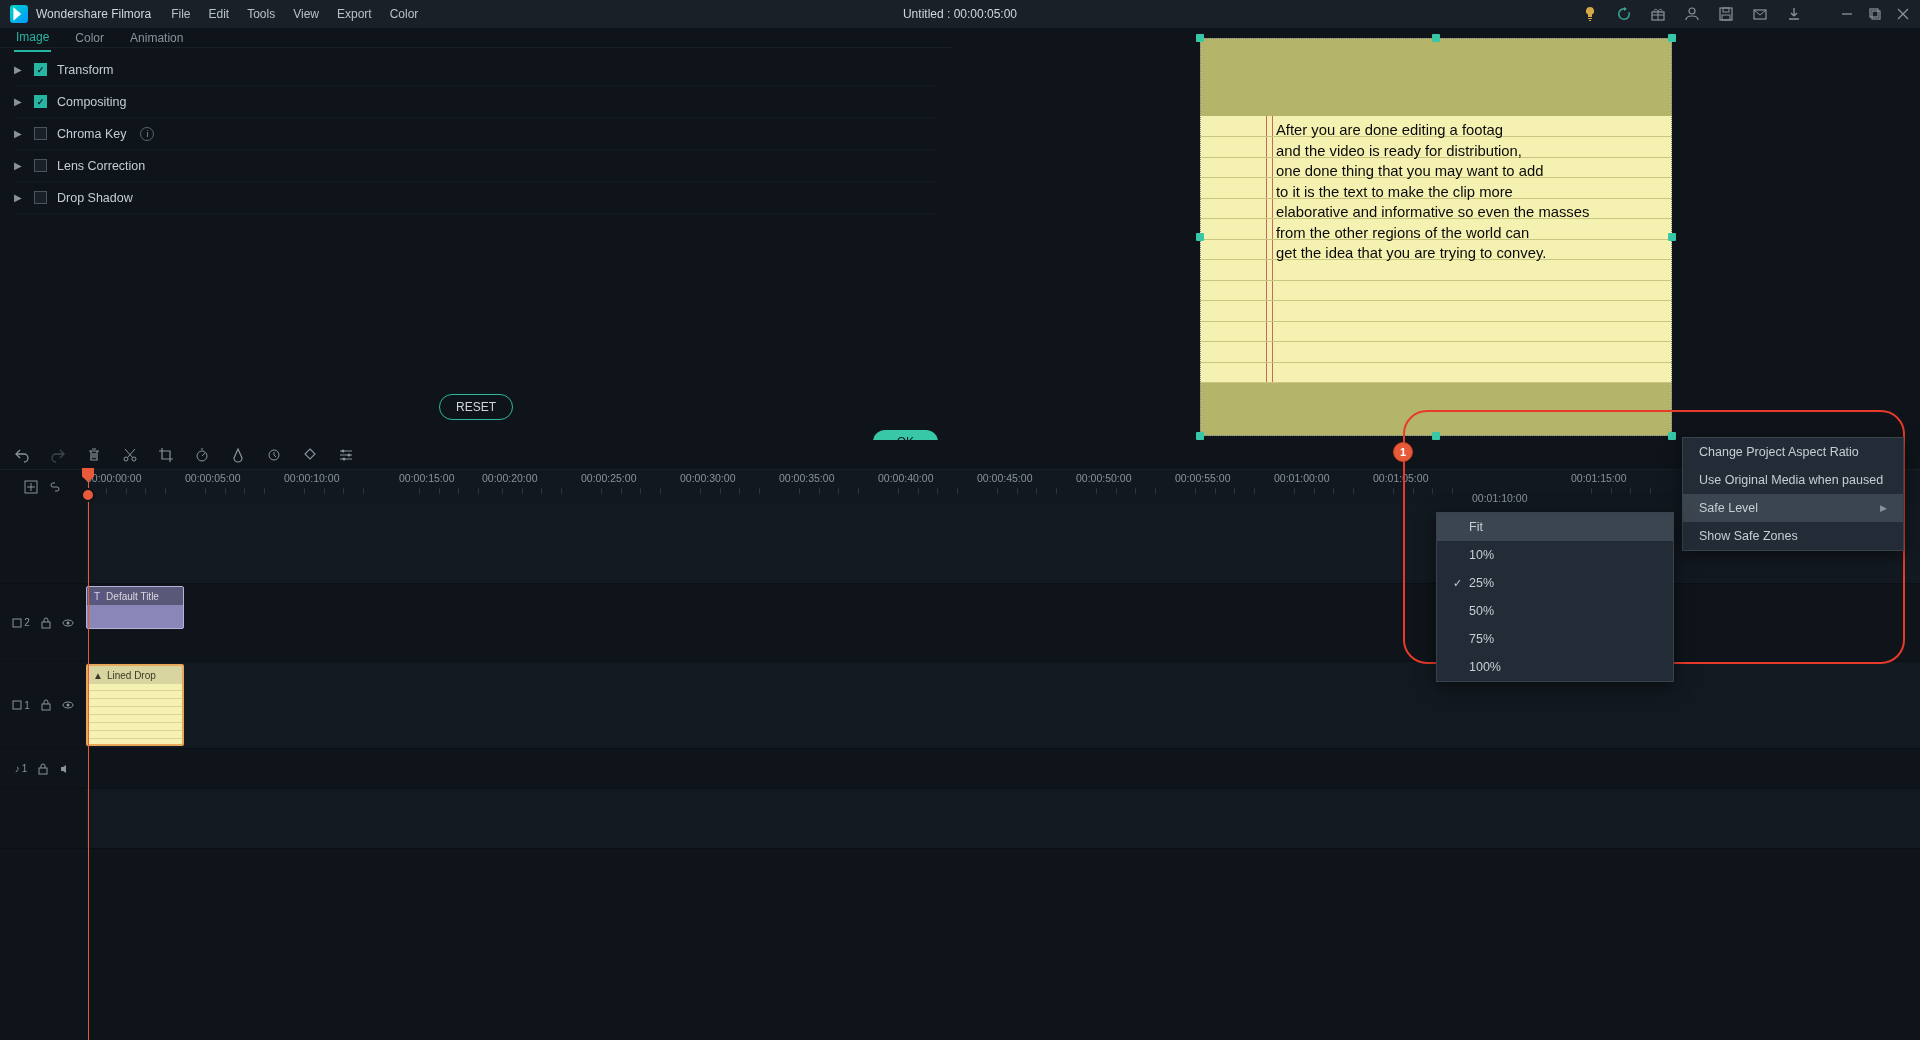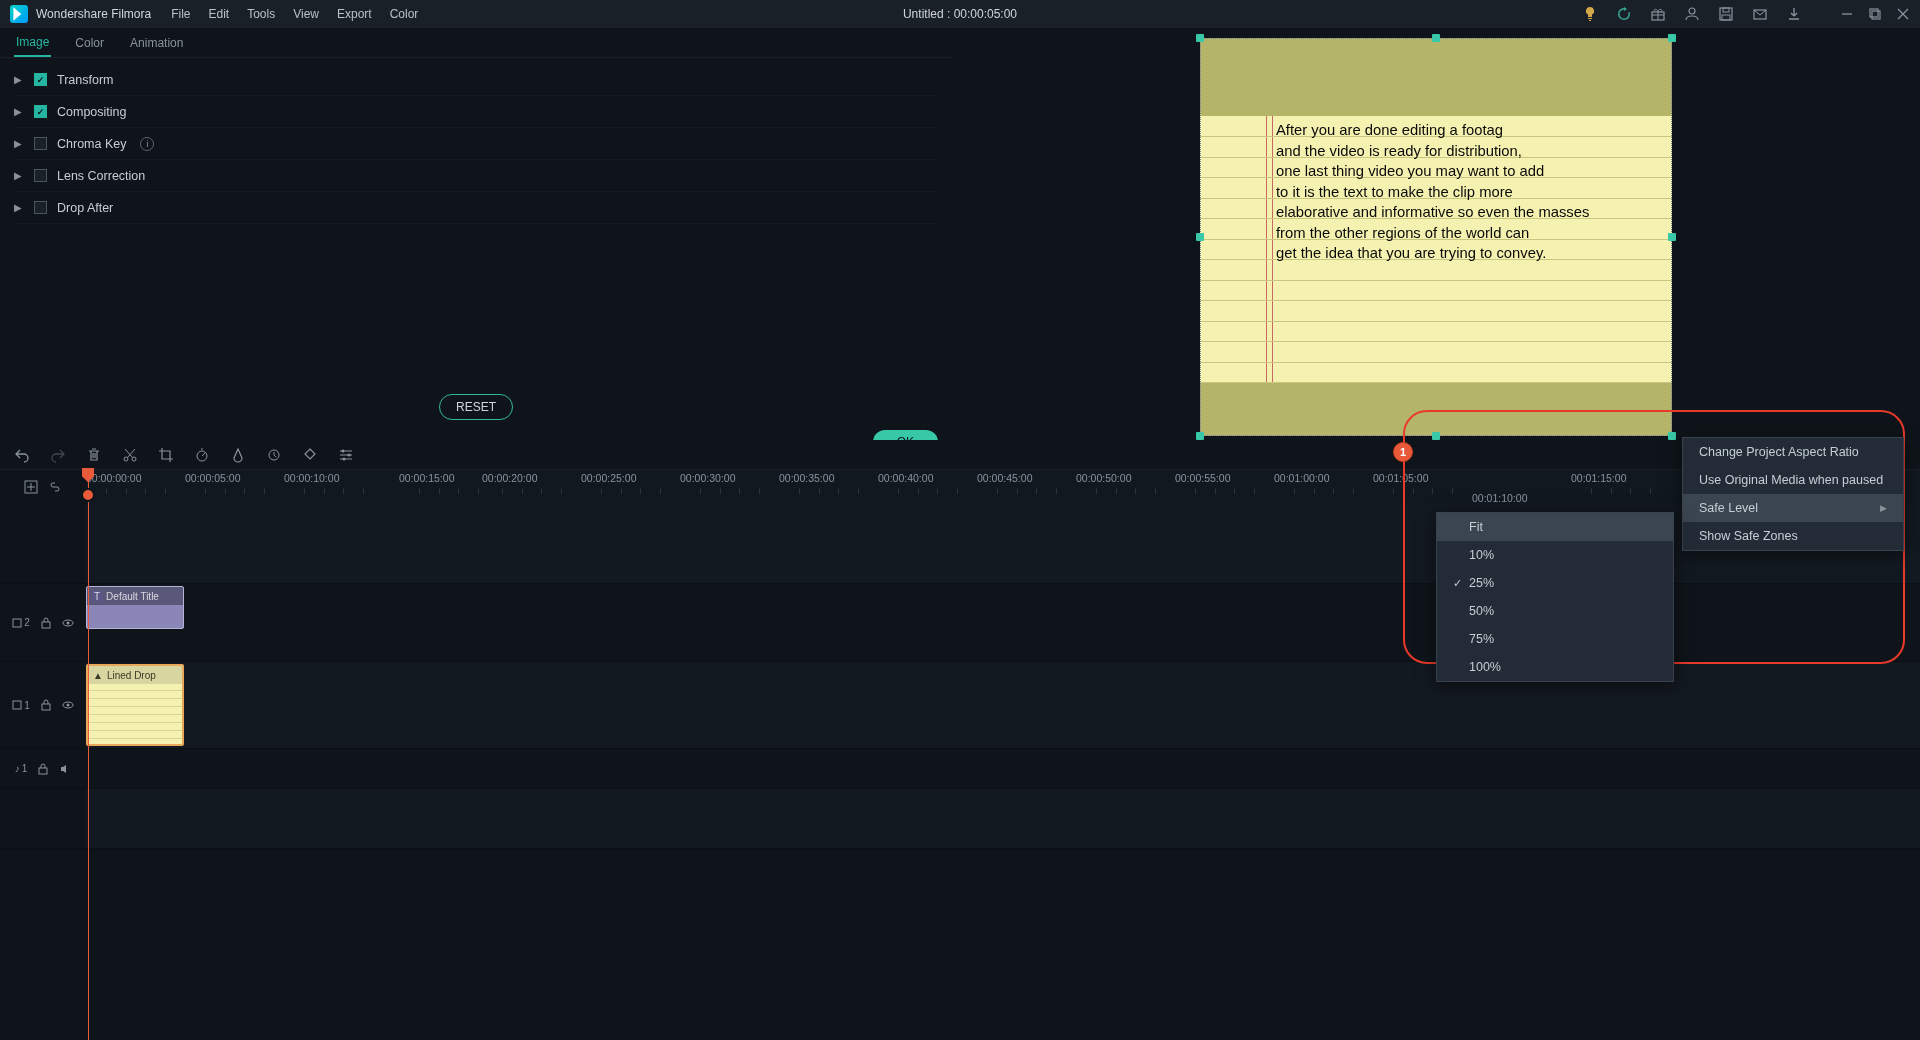--- a/index.html
+++ b/index.html
@@ -16,21 +16,21 @@
 .titlebar .right-icons .icon { width: 16px; height: 16px; color: #8a939c; cursor: pointer; display:flex; align-items:center; justify-content:center; }
 .titlebar .win-controls { display: flex; gap: 14px; margin-left: 20px; }
 .titlebar .win-controls .icon { width: 14px; height: 14px; cursor: pointer; }
 
 
 .main { display: flex; height: 412px; }
 .left-panel { width: 952px; background: #0e1419; display:flex; flex-direction:column; }
 .right-panel { flex: 1; background: #0e1419; position: relative; display:flex; flex-direction:column; }
 
 
-.prop-tabs { height: 30px; display: flex; align-items: center; padding-left: 14px; gap: 22px; border-bottom: 1px solid #1a2028; }
+.prop-tabs { height: 20px; display: flex; align-items: center; padding-left: 14px; gap: 22px; border-bottom: 1px solid #1a2028; }
 .prop-tabs span { font-size: 12px; color: #8a939c; padding: 6px 2px; cursor: pointer; }
 .prop-tabs span.active { color: #27b5a3; border-bottom: 2px solid #27b5a3; }
 
 
 .prop-list { flex:1; padding: 6px 14px; overflow:auto; }
 .prop-item { display: flex; align-items: center; height: 32px; gap: 10px; border-bottom: 1px solid rgba(40,48,56,0.3); }
 .prop-item .chev { width: 10px; color: #8a939c; font-size: 10px; }
 .prop-item .cb { width: 13px; height: 13px; border: 1px solid #4a5560; background: #1a2028; display:flex; align-items:center; justify-content:center; }
 .prop-item .cb.checked { background: #27b5a3; border-color:#27b5a3; }
 .prop-item .cb.checked::after { content: "✓"; color:#0e1419; font-size:9px; font-weight:bold; }
@@ -233,21 +233,21 @@
         <span class="info">i</span>
       </div>
       <div class="prop-item">
         <span class="chev">▶</span>
         <span class="cb"></span>
         <span class="label">Lens Correction</span>
       </div>
       <div class="prop-item">
         <span class="chev">▶</span>
         <span class="cb"></span>
-        <span class="label">Drop After</span>
+        <span class="label">Drop Shadow</span>
       </div>
     </div>
     <div class="prop-footer">
       <button class="btn-reset">RESET</button>
       <button class="btn-ok">OK</button>
     </div>
   </div>
 
   <div class="right-panel">
     <div class="preview-area">
@@ -267,21 +267,21 @@
               <div class="hline" style="top: 163.5px;"></div>
               <div class="hline" style="top: 184px;"></div>
               <div class="hline" style="top: 204.5px;"></div>
               <div class="hline" style="top: 225px;"></div>
               <div class="hline" style="top: 245.5px;"></div>
               <div class="hline" style="top: 266px;"></div>
             </div>
           <div class="notepad-text">
             <div>After you are done editing a footag</div>
             <div>and the video is ready for distribution,</div>
-            <div>one last thing video you may want to add</div>
+            <div>one done thing that you may want to add</div>
             <div>to it is the text to make the clip more</div>
             <div>elaborative and informative so even the masses</div>
             <div>from the other regions of the world can</div>
             <div>get the idea that you are trying to convey.</div>
           </div>
         </div>
         <div class="sel-border"></div>
         <div class="sel-handle tl"></div>
         <div class="sel-handle tr"></div>
         <div class="sel-handle bl"></div>

